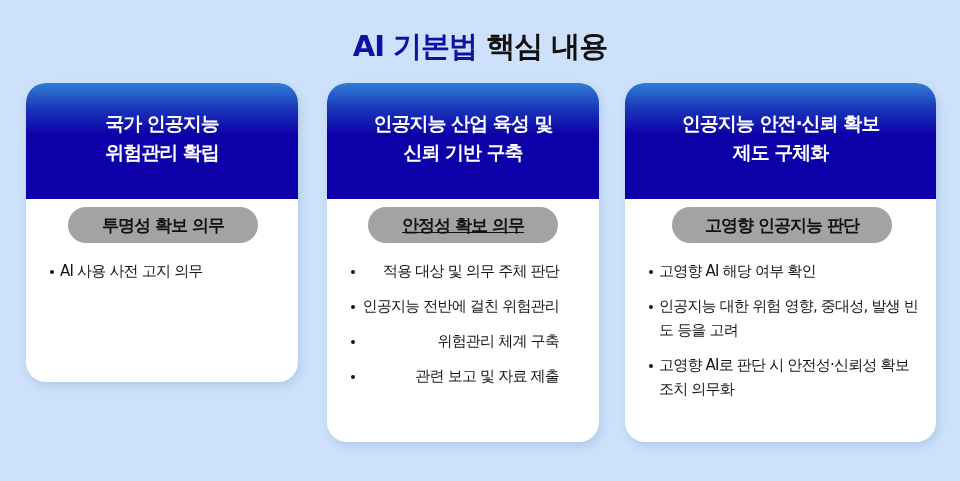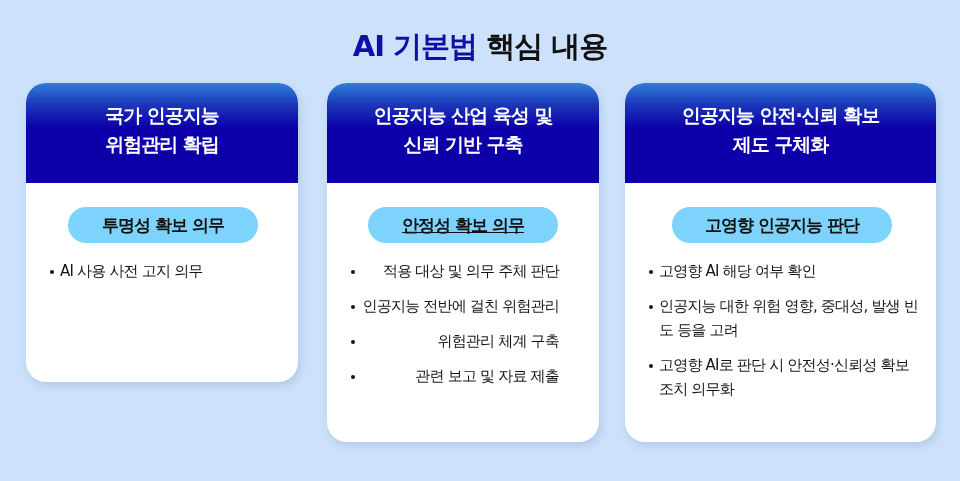--- a/index.html
+++ b/index.html
@@ -14,29 +14,29 @@
     text-align: center; font-size: 29px; font-weight: bold; letter-spacing: -1px;
     color: #111;
   }
   .title .accent { color: #1010a8; }
   .card {
     position: absolute; top: 83px;
     background: #fff; border-radius: 20px; overflow: hidden;
     box-shadow: 2px 4px 10px rgba(90,130,190,0.25);
   }
   .card-head {
-    height: 100px;
+    height: 116px;
     background: linear-gradient(180deg, #2f7dd6 0%, #1a36b8 22%, #0d00a8 45%, #0d00a8 100%);
     color: #fff; font-weight: bold; font-size: 19px; letter-spacing: -1px;
     display: flex; flex-direction: column; align-items: center; justify-content: center;
     line-height: 29px; text-align: left; padding-bottom: 6px;
   }
   .pill {
     position: absolute; top: 124px; height: 36px;
-    background: #7dd3fc; border-radius: 18px;
+    background: #a3a3a3; border-radius: 18px;
     font-weight: bold; font-size: 17px; letter-spacing: -1px; color: #111;
     display: flex; align-items: center; justify-content: center;
   }
   .list { position: absolute; top: 176px; left: 22px; right: 10px; list-style: none; }
   .list li {
     position: relative; padding-left: 12px;
     font-size: 15px; letter-spacing: -0.8px; color: #151515;
     line-height: 24px; margin-bottom: 11px;
   }
   .list li::before {

